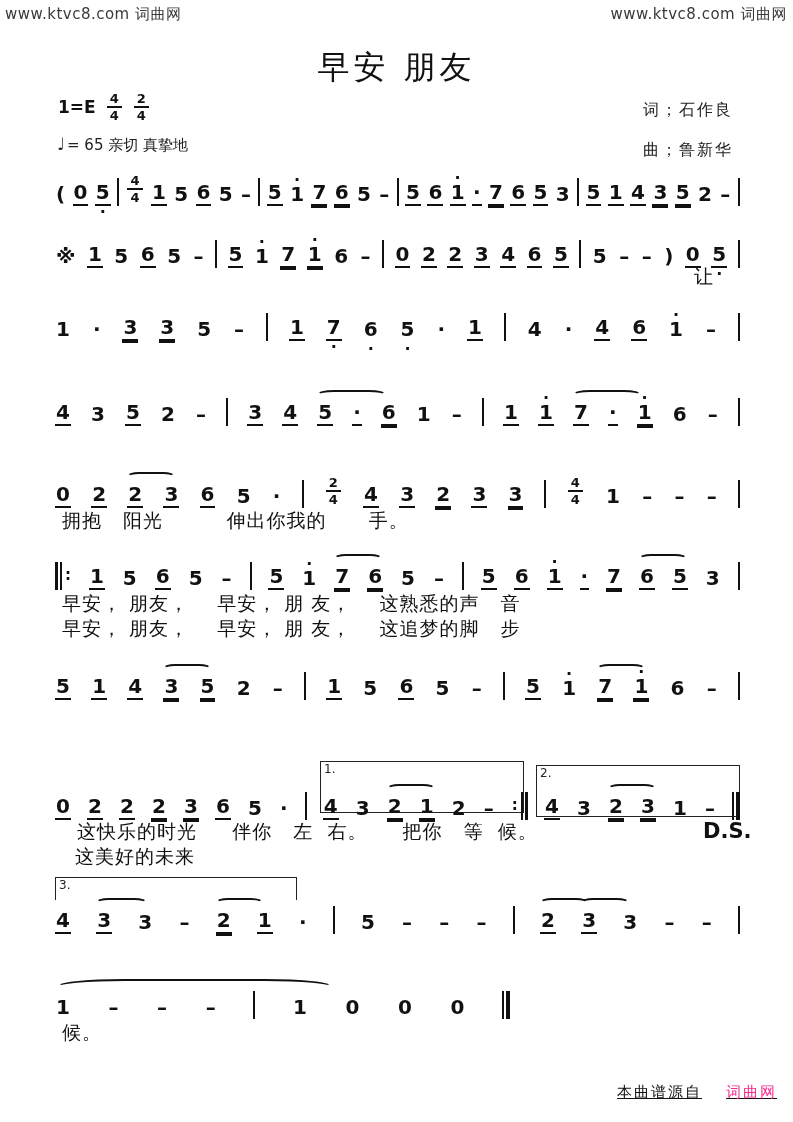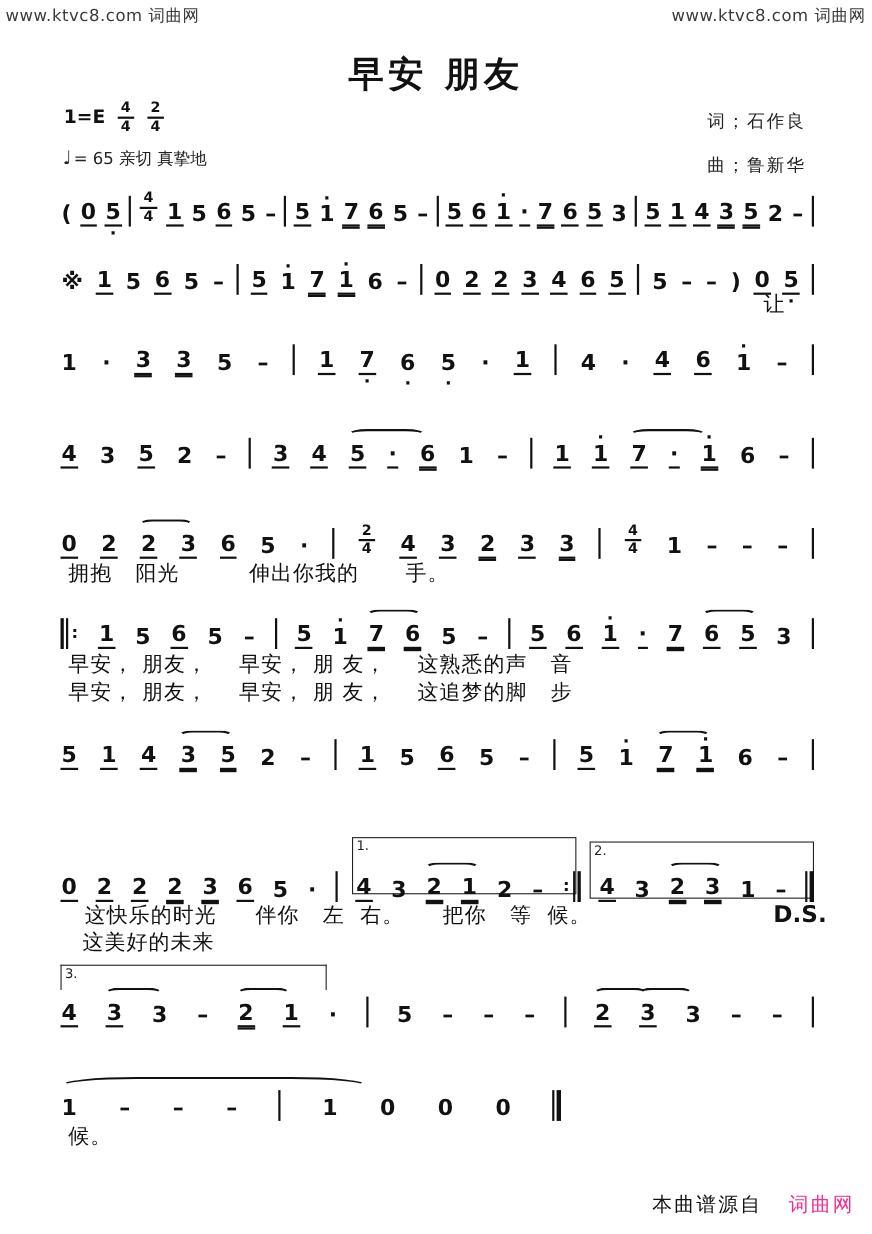--- a/index.html
+++ b/index.html
@@ -1,21 +1,21 @@
 <!DOCTYPE html>
 <html><head>
 <meta charset="utf-8">
 <style>
   html,body{margin:0;padding:0;background:#888;}
   #page{position:relative;width:793px;height:1122px;background:#ffffff;overflow:hidden;
         font-family:"DejaVu Sans",sans-serif;color:#111;}
   .wm{position:absolute;top:5px;font-size:15px;color:#3a3a3a;letter-spacing:0.5px;}
   .wm.left{left:5px}.wm.right{right:6px}
   .title{position:absolute;left:0;right:0;top:46px;text-align:center;font-size:32px;
-         font-weight:bold;letter-spacing:4px;}
+         font-weight:normal;letter-spacing:4px;}
   .keyline{position:absolute;left:57px;top:92px;display:flex;align-items:center;gap:8px;}
   .keyline .nt{font-size:17px;border:none;}
   .tempo{position:absolute;left:57px;top:134px;font-size:15px;color:#222;}
   .tempo .glyph{font-size:17px;font-weight:bold;margin-right:2px;}
   .credit{position:absolute;right:60px;font-size:16px;color:#222;letter-spacing:2px;}
   .credit.lyr{top:100px}.credit.cmp{top:140px}
 
   .score-line{position:absolute;left:55px;right:53px;display:flex;
               justify-content:space-between;align-items:flex-end;height:34px;}
   .nt{position:relative;display:inline-block;font-weight:bold;font-size:20px;
@@ -33,21 +33,21 @@
   .bdots{font-size:15px;font-weight:bold;align-self:center;font-style:normal;margin:0 1px;}
   .tsig{display:inline-flex;flex-direction:column;align-items:center;line-height:1;margin:0 2px 2px;}
   .tsig b{display:block;font-size:13px;font-weight:bold;padding:0 3px;}
   .tsig b.tsn{border-bottom:2px solid #111;padding-bottom:1px;margin-bottom:1px;}
 
   .lyric{position:absolute;font-size:19px;white-space:pre;letter-spacing:1px;color:#111;}
   .volta{position:absolute;border:1.5px solid #222;}
   .volta .vlabel{position:absolute;left:3px;top:0px;font-size:12px;color:#222;}
   .volta.open{border-bottom:none;}
   .ds{position:absolute;font-size:21px;font-weight:bold;letter-spacing:0px;}
-  .footer{position:absolute;top:1083px;right:16px;font-size:18px;letter-spacing:2px;}
+  .footer{position:absolute;top:1083px;right:16px;font-size:15px;letter-spacing:2px;text-decoration:underline;}
   .footer .brand{color:#f62d8e;margin-left:24px;}
 </style>
 </head>
 <body>
 
 <div id="page">
   <div class="wm left">www.ktvc8.com 词曲网</div>
   <div class="wm right">www.ktvc8.com 词曲网</div>
 
   <div class="title">早安 朋友</div>

